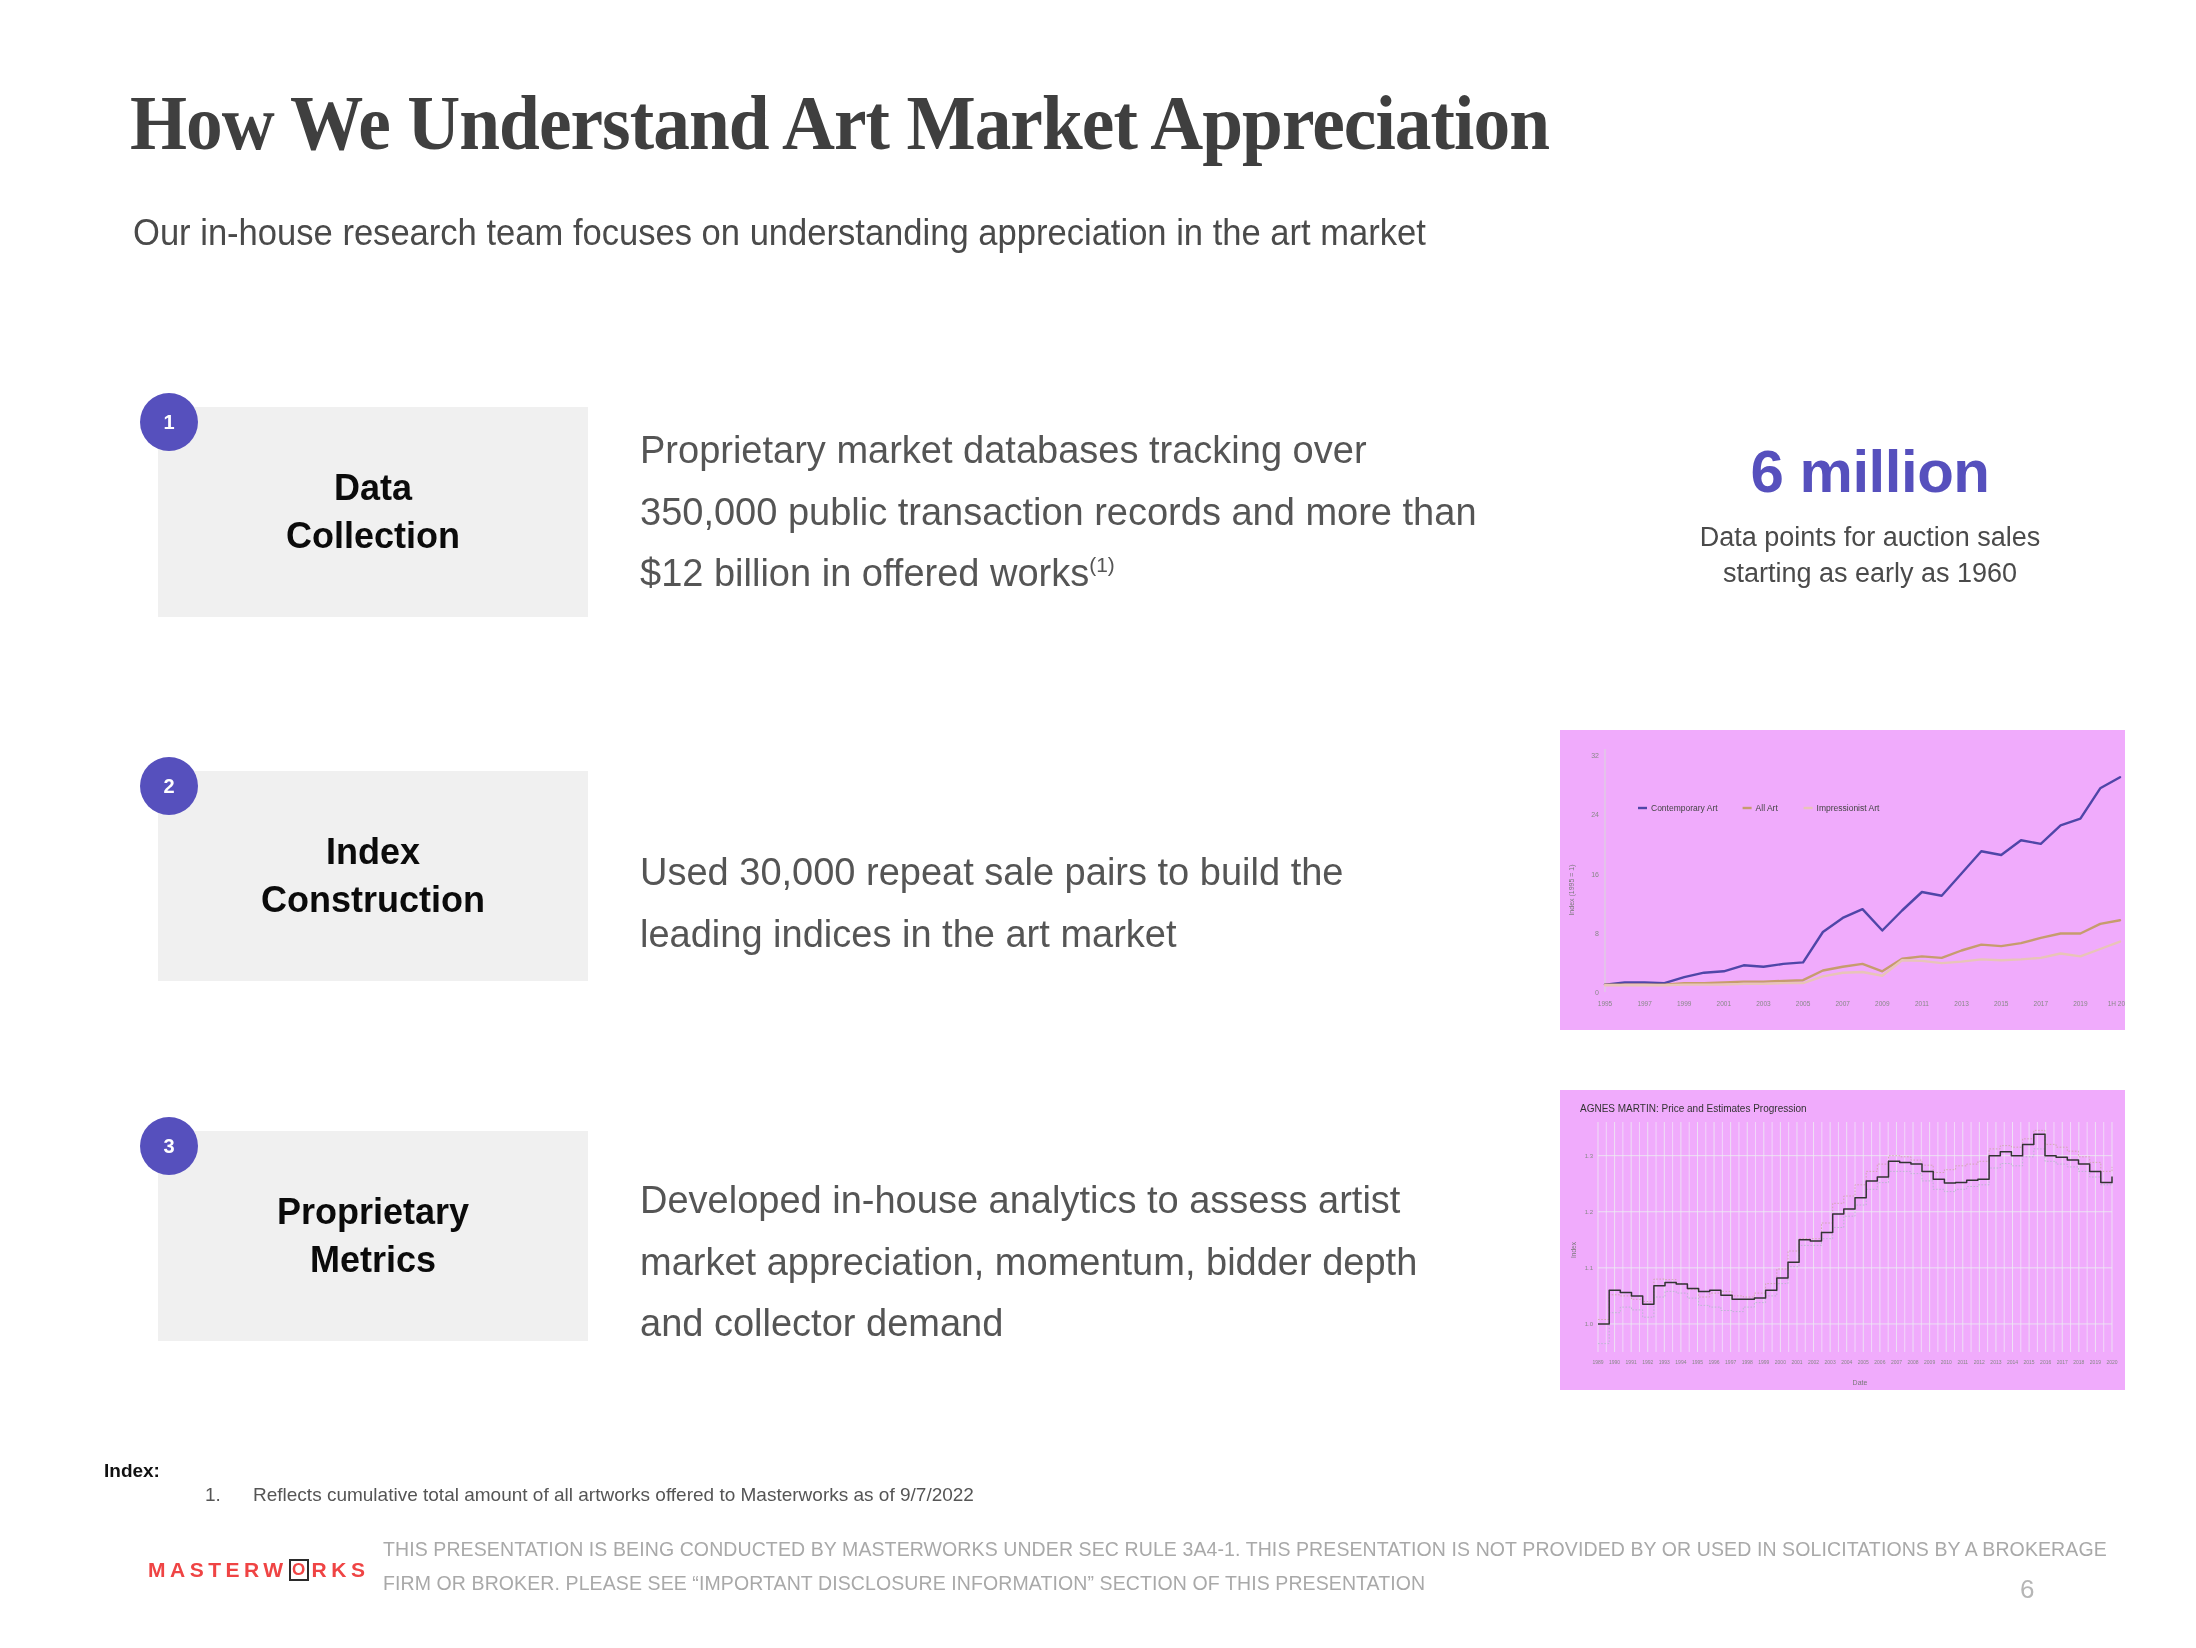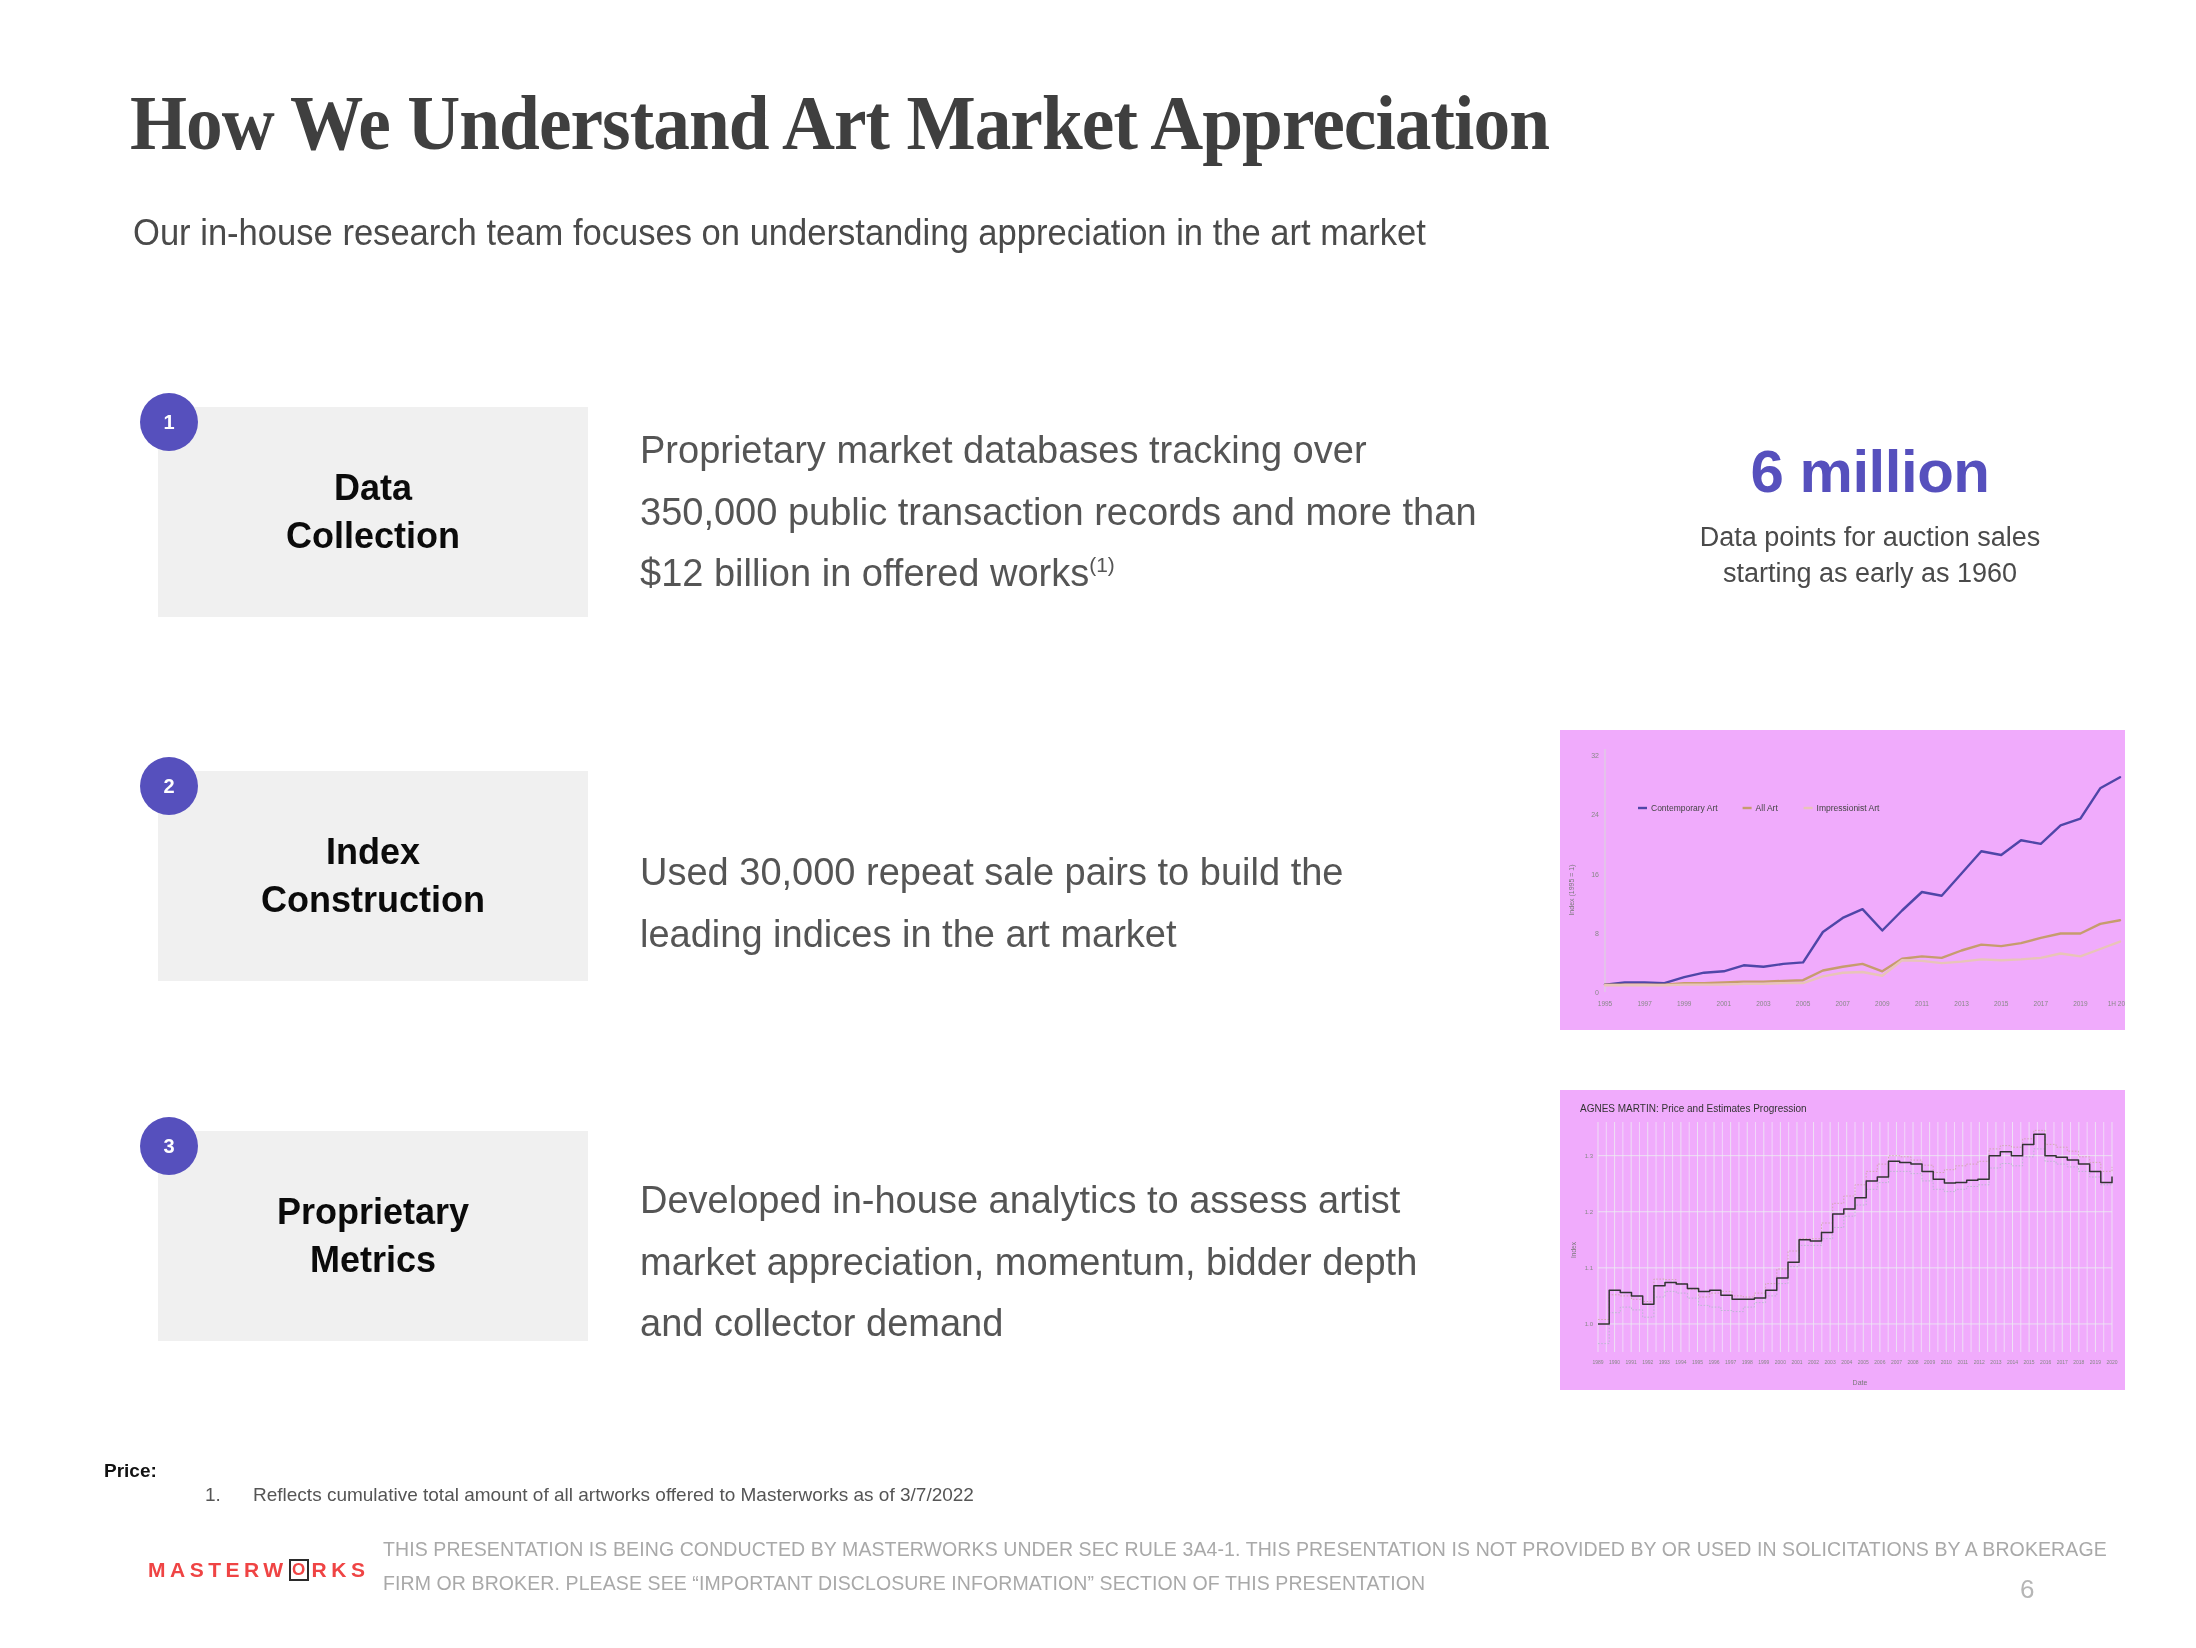--- a/index.html
+++ b/index.html
@@ -392,23 +392,23 @@
     <g id="am-lines">
         <path d="M38.0 229.5 L49.2 229.5 L49.2 204.8 L60.3 204.8 L60.3 205.9 L71.5 205.9 L71.5 209.3 L82.7 209.3 L82.7 211.5 L93.9 211.5 L93.9 189.1 L105.0 189.1 L105.0 189.6 L116.2 189.6 L116.2 193.6 L127.4 193.6 L127.4 199.2 L138.6 199.2 L138.6 207.0 L149.7 207.0 L149.7 203.1 L160.9 203.1 L160.9 201.4 L172.1 201.4 L172.1 205.9 L183.3 205.9 L183.3 207.0 L194.4 207.0 L194.4 203.1 L205.6 203.1 L205.6 193.6 L216.8 193.6 L216.8 179.0 L228.0 179.0 L228.0 161.0 L239.1 161.0 L239.1 148.7 L250.3 148.7 L250.3 148.7 L261.5 148.7 L261.5 133.0 L272.7 133.0 L272.7 113.3 L283.8 113.3 L283.8 106.0 L295.0 106.0 L295.0 94.8 L306.2 94.8 L306.2 81.4 L317.3 81.4 L317.3 74.1 L328.5 74.1 L328.5 65.7 L339.7 65.7 L339.7 66.8 L350.9 66.8 L350.9 70.1 L362.0 70.1 L362.0 75.2 L373.2 75.2 L373.2 82.5 L384.4 82.5 L384.4 79.7 L395.6 79.7 L395.6 75.8 L406.7 75.8 L406.7 74.1 L417.9 74.1 L417.9 71.3 L429.1 71.3 L429.1 58.9 L440.3 58.9 L440.3 55.6 L451.4 55.6 L451.4 57.2 L462.6 57.2 L462.6 48.8 L473.8 48.8 L473.8 40.4 L485.0 40.4 L485.0 54.4 L496.1 54.4 L496.1 57.2 L507.3 57.2 L507.3 61.2 L518.5 61.2 L518.5 66.8 L529.7 66.8 L529.7 72.4 L540.8 72.4 L540.8 81.4 L552.0 81.4 L552.0 76.9" fill="none" stroke="#c9a6a0" stroke-width="0.8" stroke-dasharray="1.6 1.6" stroke-linejoin="round"></path>
         <path d="M38.0 253.6 L49.2 253.6 L49.2 222.7 L60.3 222.7 L60.3 217.1 L71.5 217.1 L71.5 219.9 L82.7 219.9 L82.7 227.2 L93.9 227.2 L93.9 207.0 L105.0 207.0 L105.0 201.4 L116.2 201.4 L116.2 203.1 L127.4 203.1 L127.4 208.1 L138.6 208.1 L138.6 215.4 L149.7 215.4 L149.7 217.1 L160.9 217.1 L160.9 220.5 L172.1 220.5 L172.1 221.6 L183.3 221.6 L183.3 217.1 L194.4 217.1 L194.4 212.6 L205.6 212.6 L205.6 205.9 L216.8 205.9 L216.8 193.6 L228.0 193.6 L228.0 176.7 L239.1 176.7 L239.1 155.4 L250.3 155.4 L250.3 155.4 L261.5 155.4 L261.5 148.7 L272.7 148.7 L272.7 137.5 L283.8 137.5 L283.8 126.2 L295.0 126.2 L295.0 115.0 L306.2 115.0 L306.2 99.3 L317.3 99.3 L317.3 92.6 L328.5 92.6 L328.5 81.4 L339.7 81.4 L339.7 81.4 L350.9 81.4 L350.9 83.6 L362.0 83.6 L362.0 90.9 L373.2 90.9 L373.2 99.3 L384.4 99.3 L384.4 101.6 L395.6 101.6 L395.6 99.3 L406.7 99.3 L406.7 96.5 L417.9 96.5 L417.9 94.8 L429.1 94.8 L429.1 78.0 L440.3 78.0 L440.3 73.5 L451.4 73.5 L451.4 75.8 L462.6 75.8 L462.6 66.8 L473.8 66.8 L473.8 58.9 L485.0 58.9 L485.0 71.3 L496.1 71.3 L496.1 74.1 L507.3 74.1 L507.3 76.9 L518.5 76.9 L518.5 81.4 L529.7 81.4 L529.7 87.0 L540.8 87.0 L540.8 94.8 L552.0 94.8 L552.0 89.2" fill="none" stroke="#b0b8c8" stroke-width="0.8" stroke-dasharray="1.6 1.6" stroke-linejoin="round"></path>
         <path d="M38.0 234.0 L49.2 234.0 L49.2 200.3 L60.3 200.3 L60.3 202.5 L71.5 202.5 L71.5 205.9 L82.7 205.9 L82.7 214.3 L93.9 214.3 L93.9 195.8 L105.0 195.8 L105.0 192.4 L116.2 192.4 L116.2 194.1 L127.4 194.1 L127.4 198.6 L138.6 198.6 L138.6 201.4 L149.7 201.4 L149.7 200.3 L160.9 200.3 L160.9 205.3 L172.1 205.3 L172.1 209.3 L183.3 209.3 L183.3 209.3 L194.4 209.3 L194.4 208.1 L205.6 208.1 L205.6 200.3 L216.8 200.3 L216.8 188.0 L228.0 188.0 L228.0 172.2 L239.1 172.2 L239.1 149.8 L250.3 149.8 L250.3 150.9 L261.5 150.9 L261.5 142.5 L272.7 142.5 L272.7 124.0 L283.8 124.0 L283.8 119.0 L295.0 119.0 L295.0 107.7 L306.2 107.7 L306.2 90.9 L317.3 90.9 L317.3 87.0 L328.5 87.0 L328.5 71.3 L339.7 71.3 L339.7 72.4 L350.9 72.4 L350.9 74.1 L362.0 74.1 L362.0 81.4 L373.2 81.4 L373.2 89.2 L384.4 89.2 L384.4 93.1 L395.6 93.1 L395.6 92.6 L406.7 92.6 L406.7 90.3 L417.9 90.3 L417.9 89.2 L429.1 89.2 L429.1 65.7 L440.3 65.7 L440.3 61.7 L451.4 61.7 L451.4 65.7 L462.6 65.7 L462.6 54.4 L473.8 54.4 L473.8 44.3 L485.0 44.3 L485.0 65.7 L496.1 65.7 L496.1 67.3 L507.3 67.3 L507.3 70.1 L518.5 70.1 L518.5 74.1 L529.7 74.1 L529.7 81.4 L540.8 81.4 L540.8 92.6 L552.0 92.6 L552.0 86.4" fill="none" stroke="#333333" stroke-width="1.5" stroke-dasharray="none" stroke-linejoin="round"></path>
       </g>
     <text id="am-ylabel" x="16" y="160" transform="rotate(-90 16 160)" text-anchor="middle" font-family="Liberation Sans, sans-serif" font-size="6.5" fill="#777">Index</text>
     <text id="am-xlabel" x="300" y="295" text-anchor="middle" font-family="Liberation Sans, sans-serif" font-size="7" fill="#777">Date</text>
   </svg>
 </div>
 
-<div class="note-label">Price:</div>
+<div class="note-label">Index:</div>
 <div class="note-item">
-  <span class="num">1.</span><span>Reflects cumulative total amount of all artworks offered to Masterworks as of 3/7/2022</span>
+  <span class="num">1.</span><span>Reflects cumulative total amount of all artworks offered to Masterworks as of 9/7/2022</span>
 </div>
 
 <div class="logo">
   <span>MASTERW</span>
     <span class="boxed">O</span>
     <span>RKS</span>
 </div>
 
 <div class="disclaimer">THIS PRESENTATION  IS BEING CONDUCTED BY MASTERWORKS UNDER SEC RULE 3A4-1. THIS PRESENTATION  IS NOT PROVIDED BY OR USED IN SOLICITATIONS BY A BROKERAGE
 FIRM OR BROKER. PLEASE SEE “IMPORTANT DISCLOSURE INFORMATION” SECTION OF THIS PRESENTATION</div>

